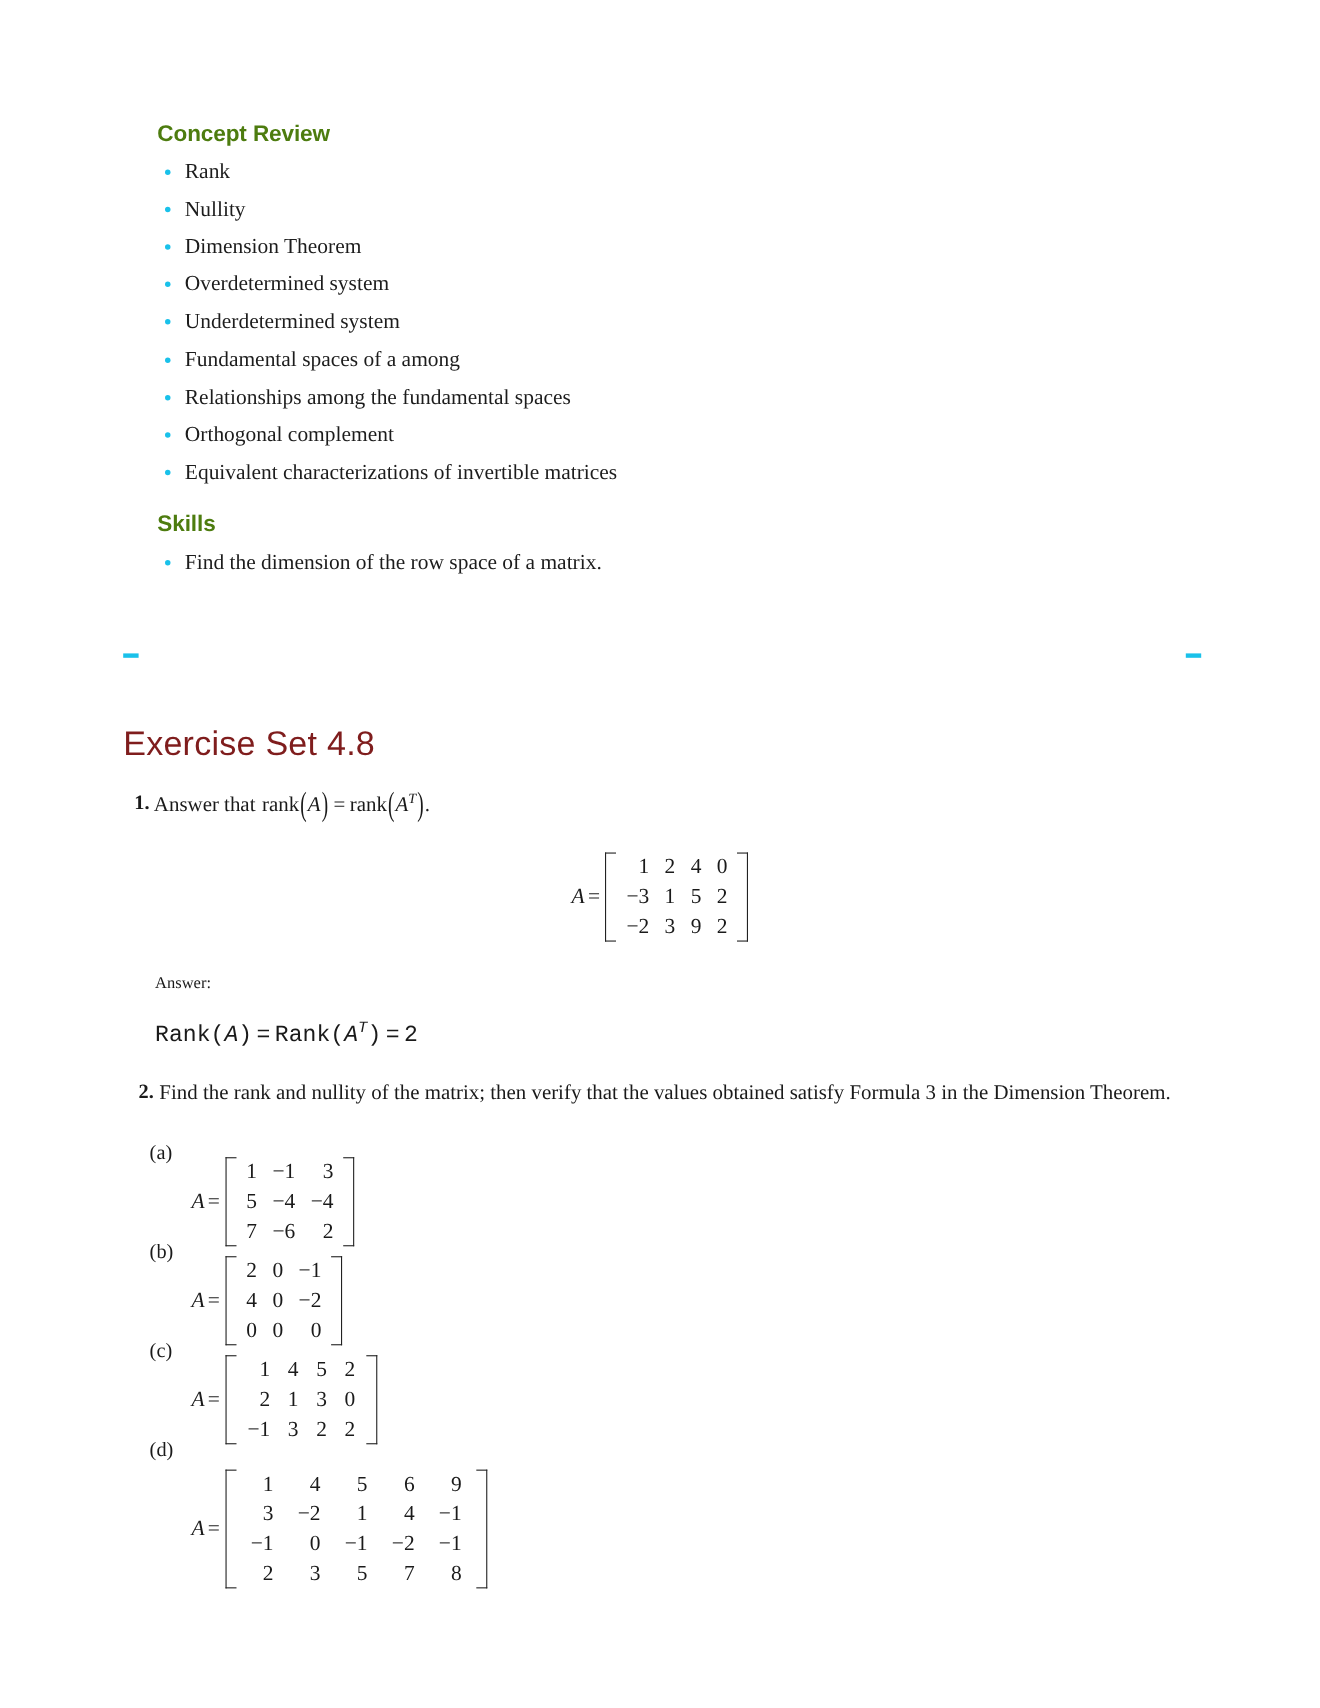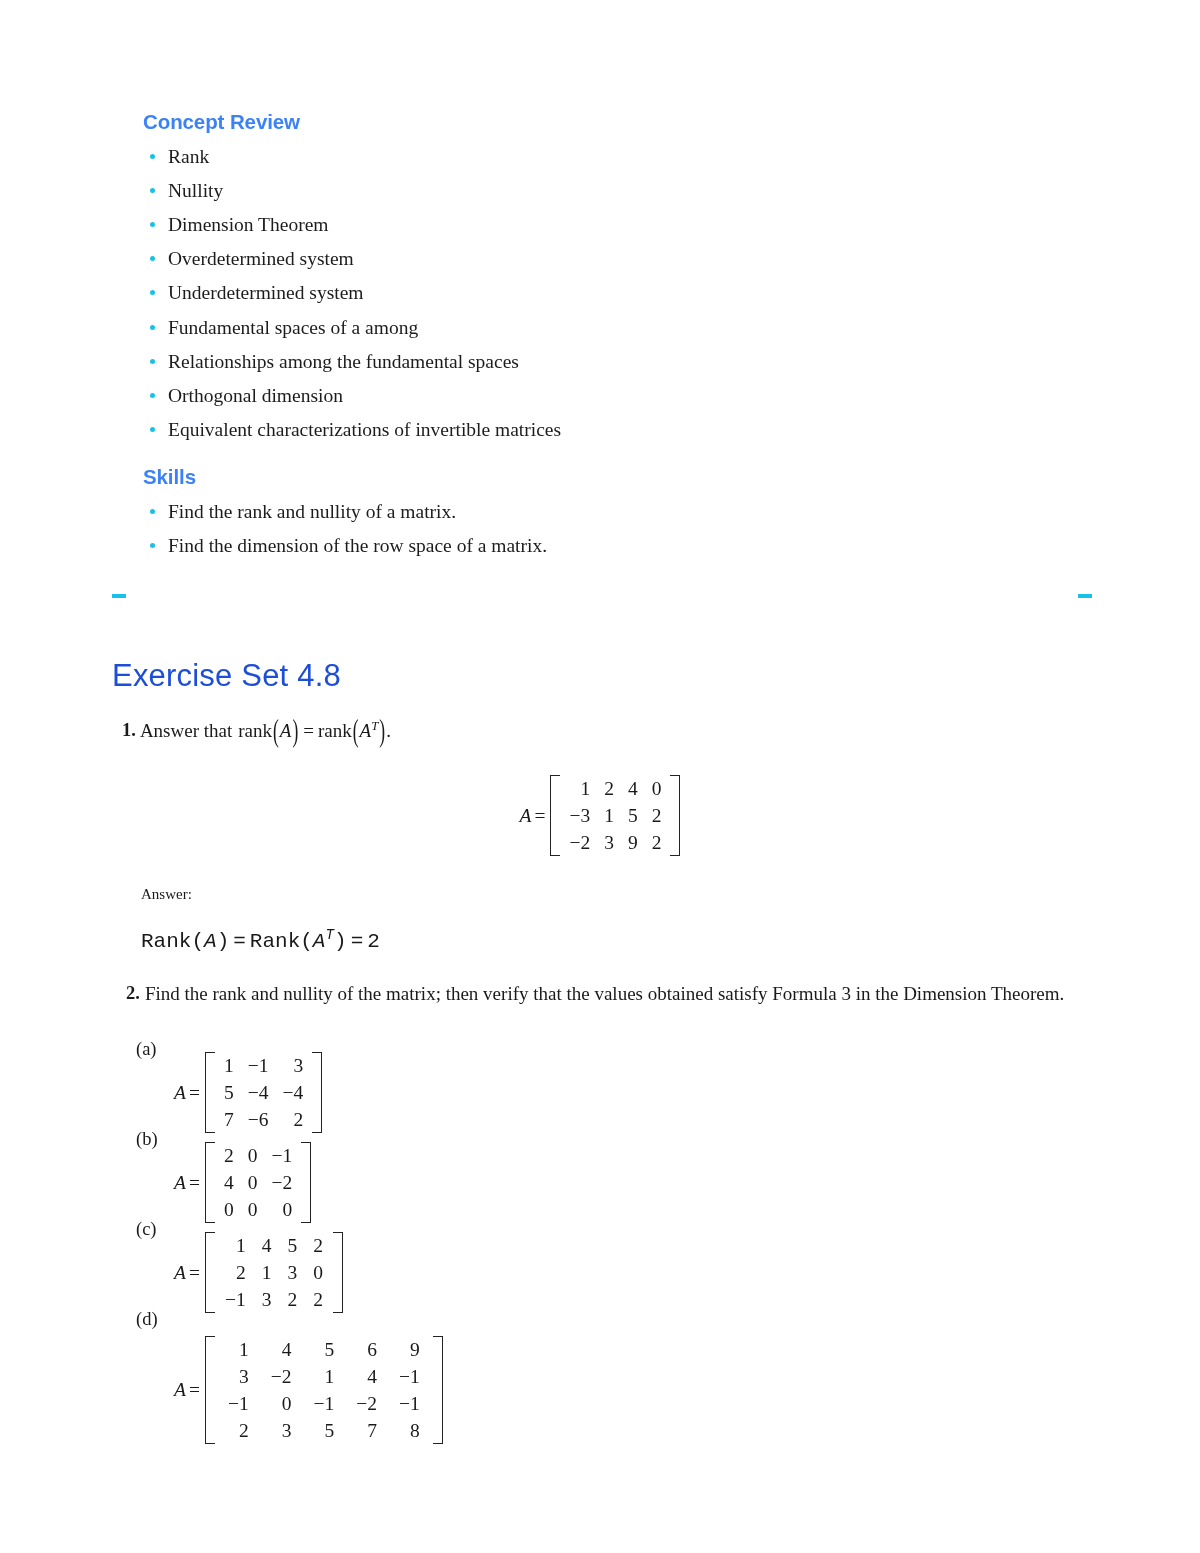--- a/index.html
+++ b/index.html
@@ -20,21 +20,21 @@
   #review-block {
     position: absolute;
     left: 143px;
     top: 110px;
     width: 960px;
   }
   .section-heading {
     font-family: "Liberation Sans", sans-serif;
     font-weight: bold;
     font-size: 20.5px;
-    color: #3b82f6;
+    color: #4d7c0f;
     letter-spacing: -0.1px;
     margin: 0 0 5px 0;
     line-height: 1.2;
   }
   #skills-heading { margin-top: 18px; }
 
   ul.bullet-list {
     list-style: none;
     margin: 0;
     padding: 0;
@@ -69,21 +69,21 @@
   #rule-dash-right { left: 1078px; }
 
   
   #exercise-title {
     position: absolute;
     left: 112px;
     top: 658px;
     font-family: "Liberation Sans", sans-serif;
     font-size: 31px;
     font-weight: normal;
-    color: #1d4ed8;
+    color: #7f1d1d;
     letter-spacing: 0.2px;
   }
 
   
   .problem {
     position: absolute;
   }
   .prob-num {
     font-weight: bold;
     font-size: 18.5px;
@@ -238,35 +238,31 @@
     <li>
       <span class="bullet-dot"></span>
       <span>Fundamental spaces of a among</span>
     </li>
     <li>
       <span class="bullet-dot"></span>
       <span>Relationships among the fundamental spaces</span>
     </li>
     <li>
       <span class="bullet-dot"></span>
-      <span>Orthogonal dimension</span>
+      <span>Orthogonal complement</span>
     </li>
     <li>
       <span class="bullet-dot"></span>
       <span>Equivalent characterizations of invertible matrices</span>
     </li>
   </ul>
 
   <div class="section-heading" id="skills-heading">Skills</div>
 
   <ul class="bullet-list" id="skills-list">
-    <li>
-      <span class="bullet-dot"></span>
-      <span>Find the rank and nullity of a matrix.</span>
-    </li>
     <li>
       <span class="bullet-dot"></span>
       <span>Find the dimension of the row space of a matrix.</span>
     </li>
   </ul>
 </div>
 
 <div class="rule-dash" id="rule-dash-left"></div>
 <div class="rule-dash" id="rule-dash-right"></div>
 

